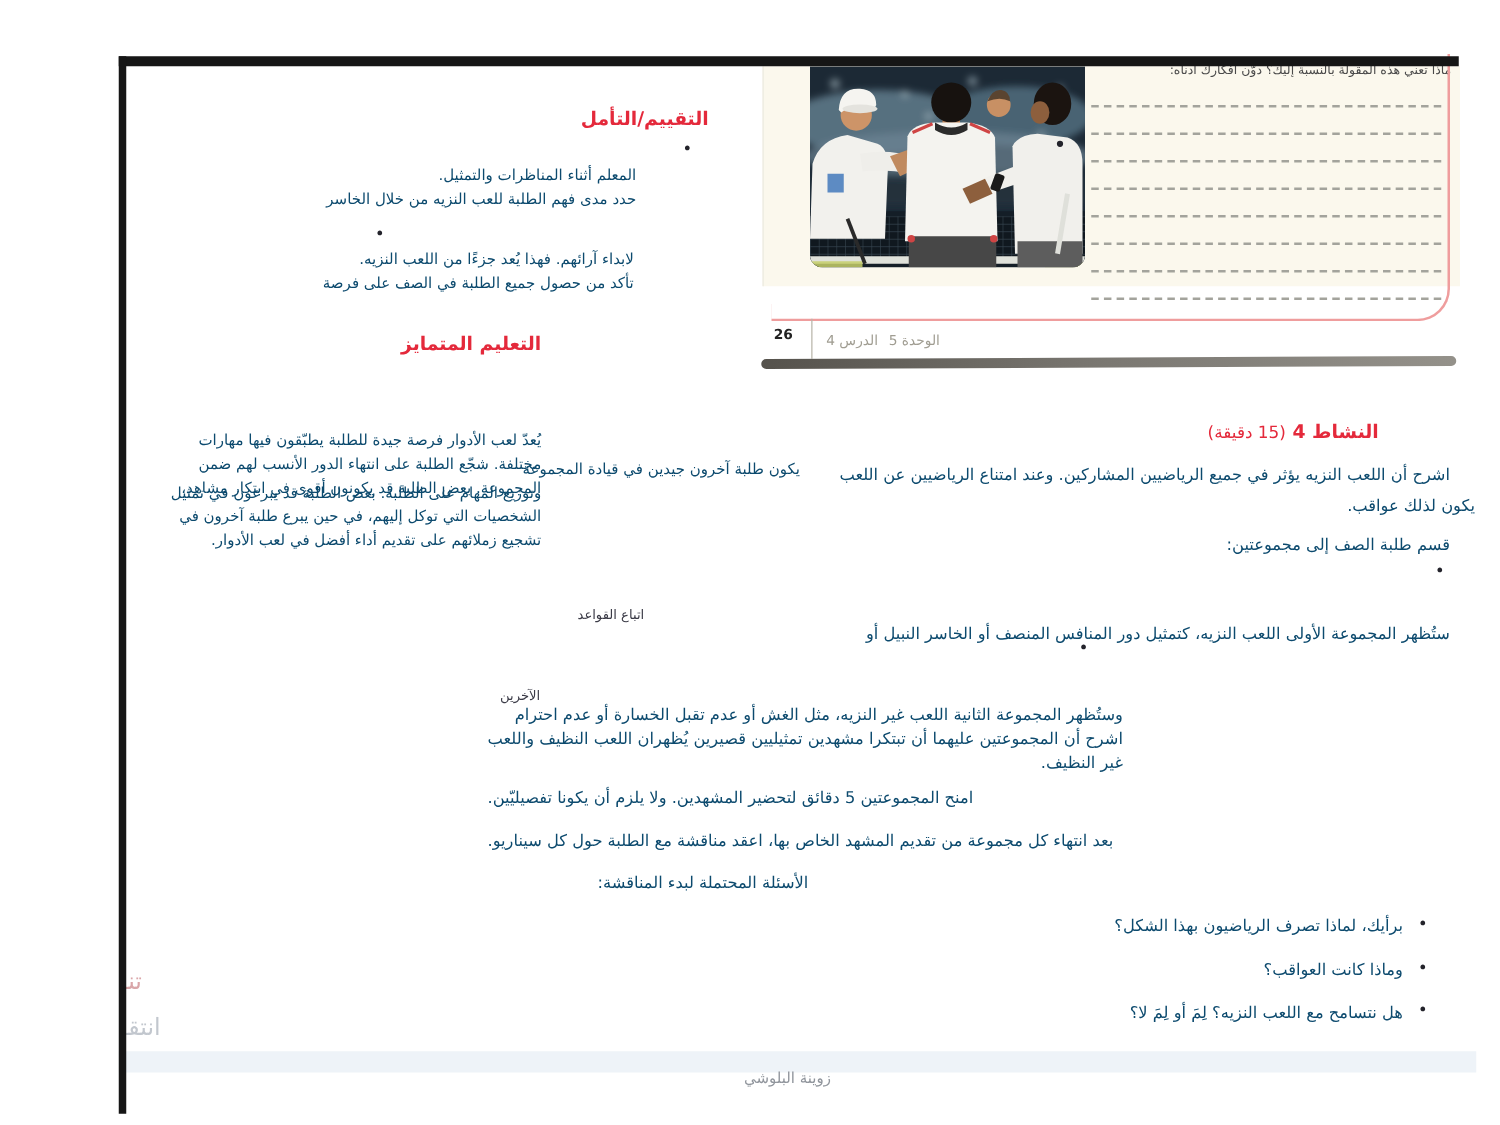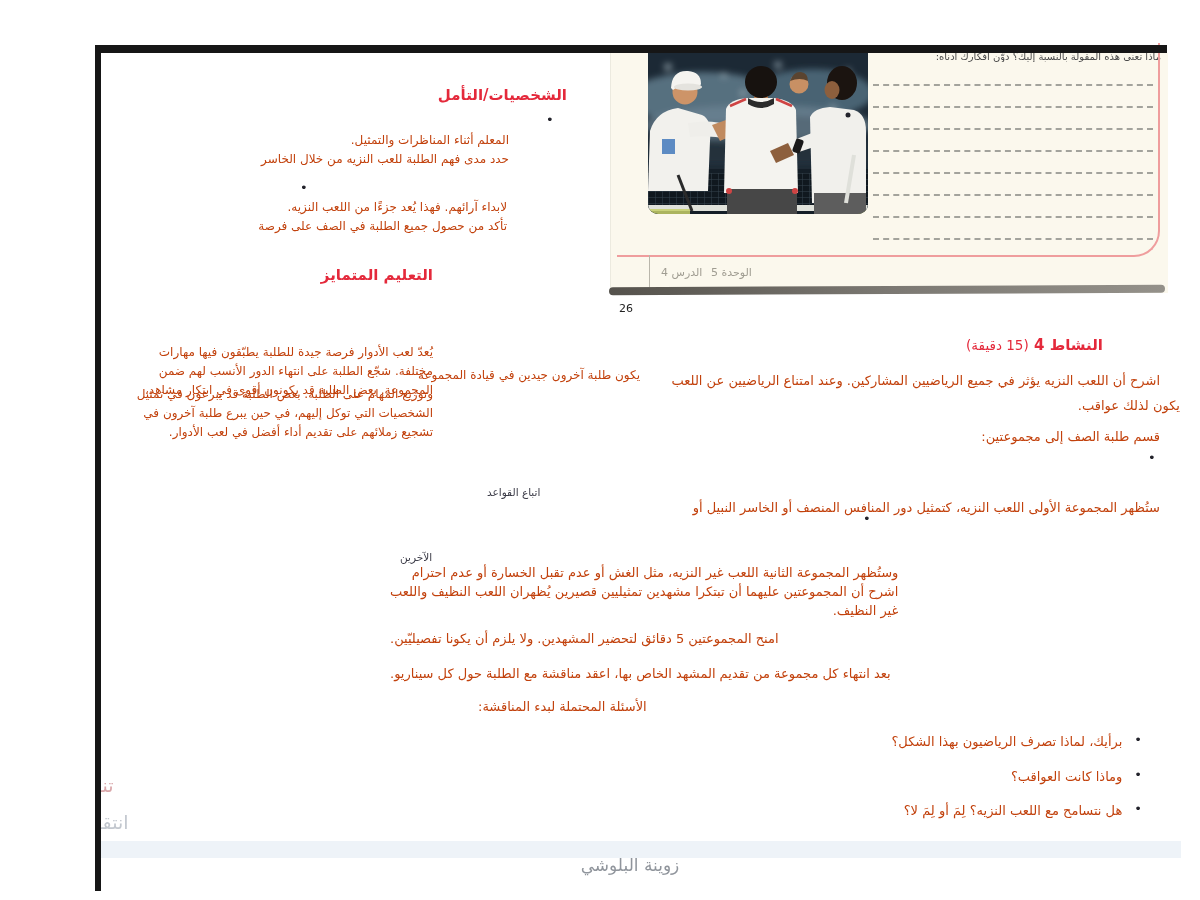--- a/index.html
+++ b/index.html
@@ -1,56 +1,56 @@
 <!DOCTYPE html>
 <html><head>
 <meta charset="utf-8">
 <style>
   html,body{margin:0;padding:0;background:#ffffff;}
   #stage{position:relative;width:1200px;height:900px;background:#ffffff;overflow:hidden;
          font-family:"DejaVu Sans","Liberation Sans",sans-serif;}
   .abs{position:absolute;}
-  .ar{direction:rtl;white-space:nowrap;color:#c2410c;}
+  .ar{direction:rtl;white-space:nowrap;color:#0c4a6e;}
   .bar{background:#161616;z-index:30;}
   .top-bar{left:95px;top:45px;width:1072px;height:8px;}
   .left-bar{left:95px;top:45px;width:6px;height:846px;z-index:31;}
 
   
   .red-h{color:#e4293b;font-weight:bold;font-size:15px;}
   .dur{font-weight:normal;font-size:13.5px;}
 
   
   .lc-line{font-size:12px;line-height:19px;text-align:right;}
   .mc-line{font-size:13px;line-height:19px;}
   .dot{font-size:13px;color:#23232b;}
 
   
-  .panel{left:610px;top:53px;width:557px;height:240px;background:#fbf8ed;
+  .panel{left:610px;top:53px;width:557px;height:176px;background:#fbf8ed;
          border-left:1px solid #eceadf;z-index:5;}
   .photo-wrap{position:absolute;left:37px;top:0px;width:220px;height:161px;
               border-radius:0 0 10px 10px;overflow:hidden;z-index:6;}
   .q-line{position:absolute;left:258px;top:-2px;width:292px;font-size:10px;color:#4a4a4a;
           direction:rtl;white-space:nowrap;overflow:hidden;}
   .ans{position:absolute;left:262px;width:280px;height:0;border-top:2px dashed #a3a39c;}
   .red-frame{position:absolute;left:6px;top:-10px;width:541px;height:212px;
              border-right:2px solid #ef9d9d;border-bottom:2px solid #ef9d9d;
              border-bottom-right-radius:26px;}
-  .pg-num{position:absolute;left:8px;top:208px;font-size:11px;font-weight:normal;color:#222;margin-top:41px;}
+  .pg-num{position:absolute;left:8px;top:208px;font-size:11px;font-weight:bold;color:#222;}
   .pg-div{position:absolute;left:38px;top:202px;width:1px;height:32px;background:#b9b6ab;}
   .pg-lbl{position:absolute;top:213px;font-size:11px;color:#a09d92;direction:rtl;white-space:nowrap;}
   .lesson{left:50px;} .unit{left:100px;}
   .bottom-strip{position:absolute;left:-2px;top:233px;width:556px;height:8px;border-radius:4px;
                 background:linear-gradient(to right,#55524c,#7b7872,#94918a);transform:rotate(-0.25deg);}
 
   .overlay-sm{font-size:10.5px;color:#3b3b47;direction:rtl;white-space:nowrap;}
   .qrow{display:flex;direction:rtl;align-items:flex-start;gap:12px;}
   .frag{font-size:19px;white-space:nowrap;}
   .frag1{color:#d9a6a9;} .frag2{color:#c2c7ce;}
   .blue-band{left:95px;top:841px;width:1086px;height:17px;background:#eef3f8;}
-  .name{left:520px;top:855px;width:220px;text-align:center;font-size:17px;color:#90959c;direction:rtl;}
+  .name{left:520px;top:855px;width:220px;text-align:center;font-size:12px;color:#90959c;direction:rtl;}
 </style>
 </head>
 <body>
 
 <div id="stage">
 
   <div class="abs bar top-bar"></div>
   <div class="abs bar left-bar"></div>
 
   <div class="abs panel">
@@ -134,21 +134,21 @@
 
     <div class="red-frame"></div>
 
     <div class="pg-num">26</div>
     <div class="pg-div"></div>
     <div class="pg-lbl lesson">الدرس 4</div>
     <div class="pg-lbl unit">الوحدة 5</div>
     <div class="bottom-strip"></div>
   </div>
 
-  <div class="abs ar red-h" style="right:633px;top:86px;">الشخصيات/التأمل</div>
+  <div class="abs ar red-h" style="right:633px;top:86px;">التقييم/التأمل</div>
   <div class="abs dot" style="left:546px;top:112px;">•</div>
   <div class="abs ar" style="right:691px;top:131px;">
       <div class="lc-line">المعلم أثناء المناظرات والتمثيل.</div>
       <div class="lc-line">حدد مدى فهم الطلبة للعب النزيه من خلال الخاسر</div>
     </div>
   <div class="abs dot" style="left:300px;top:180px;">•</div>
   <div class="abs ar" style="right:693px;top:198px;">
       <div class="lc-line">لابداء آرائهم. فهذا يُعد جزءًا من اللعب النزيه.</div>
       <div class="lc-line">تأكد من حصول جميع الطلبة في الصف على فرصة</div>
     </div>
@@ -169,21 +169,21 @@
   <div class="abs ar red-h" style="right:97px;top:336px;">
     <span>النشاط 4</span>
     <span class="dur">(15 دقيقة)</span>
   </div>
 
   <div class="abs ar mc-line" style="right:40px;top:371px;">اشرح أن اللعب النزيه يؤثر في جميع الرياضيين المشاركين.  وعند امتناع الرياضيين عن اللعب</div>
   <div class="abs ar mc-line" style="right:20px;top:396px;">يكون لذلك عواقب.</div>
   <div class="abs ar mc-line" style="right:40px;top:427px;">قسم طلبة الصف إلى مجموعتين:</div>
 
   <div class="abs dot" style="left:1148px;top:450px;">•</div>
-  <div class="abs overlay-sm" style="left:487px;top:486px;">اتباع القواعد</div>
+  <div class="abs overlay-sm" style="left:462px;top:486px;">اتباع القواعد</div>
   <div class="abs ar mc-line" style="right:40px;top:498px;">ستُظهر المجموعة الأولى اللعب النزيه، كتمثيل دور المنافس المنصف أو الخاسر النبيل أو</div>
   <div class="abs dot" style="left:863px;top:511px;">•</div>
   <div class="abs overlay-sm" style="left:400px;top:551px;">الآخرين</div>
   <div class="abs ar" style="left:390px;top:563px;">
       <div class="mc-line">وستُظهر المجموعة الثانية اللعب غير النزيه، مثل الغش أو عدم تقبل الخسارة أو عدم احترام</div>
       <div class="mc-line">اشرح أن المجموعتين عليهما أن تبتكرا مشهدين تمثيليين قصيرين يُظهران اللعب النظيف واللعب</div>
       <div class="mc-line">غير النظيف.</div>
     </div>
 
   <div class="abs ar mc-line" style="left:390px;top:629px;">امنح المجموعتين 5 دقائق لتحضير المشهدين.  ولا يلزم أن يكونا تفصيليّين.</div>

